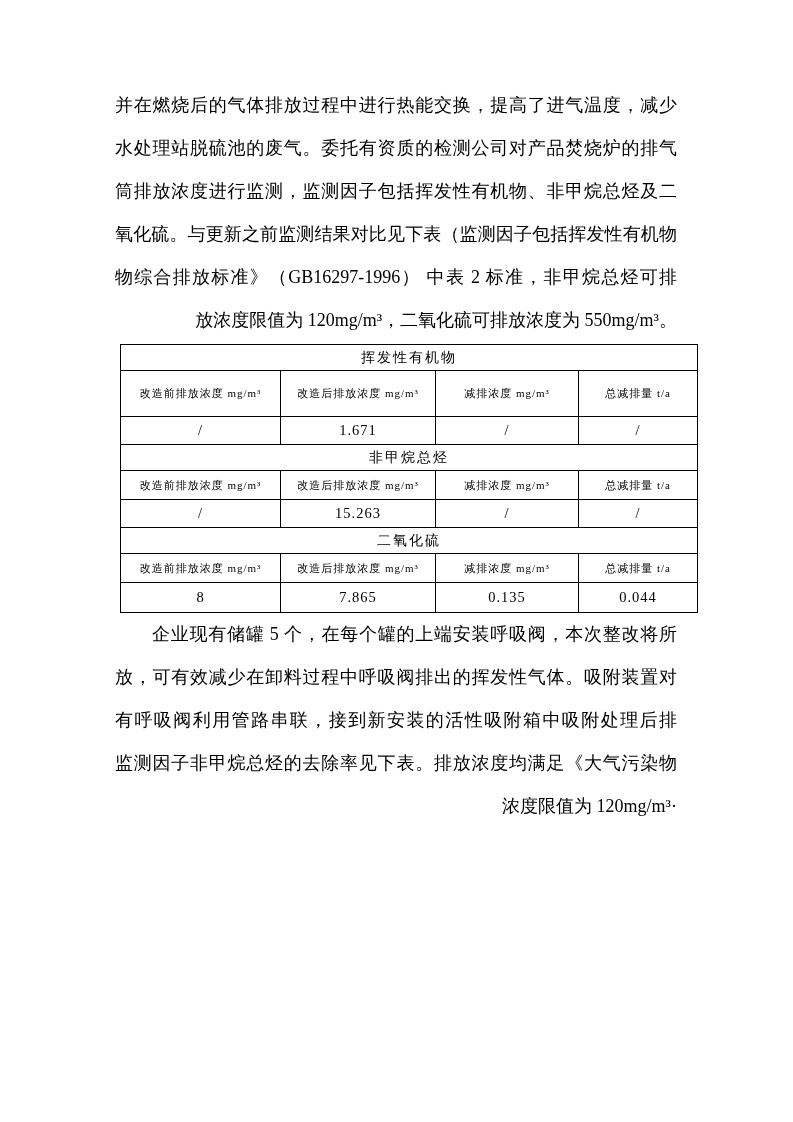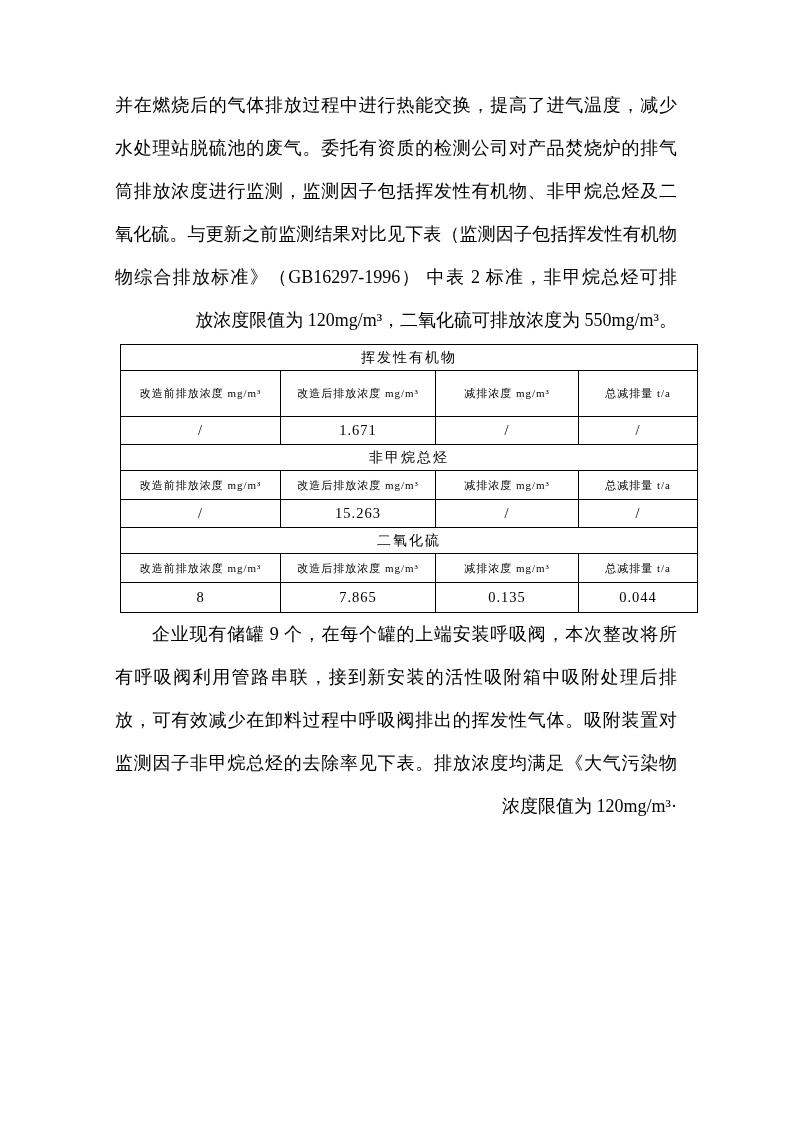--- a/index.html
+++ b/index.html
@@ -129,21 +129,21 @@
           <td>8</td>
           <td>7.865</td>
           <td>0.135</td>
           <td>0.044</td>
         </tr>
       </tbody>
     </table>
 
 
     <div class="para">
-      <div class="line indent">企业现有储罐 9 个，在每个罐的上端安装呼吸阀，本次整改将所</div>
+      <div class="line indent">企业现有储罐 5 个，在每个罐的上端安装呼吸阀，本次整改将所</div>
+      <div class="line">放，可有效减少在卸料过程中呼吸阀排出的挥发性气体。吸附装置对</div>
       <div class="line">有呼吸阀利用管路串联，接到新安装的活性吸附箱中吸附处理后排</div>
-      <div class="line">放，可有效减少在卸料过程中呼吸阀排出的挥发性气体。吸附装置对</div>
       <div class="line">监测因子非甲烷总烃的去除率见下表。排放浓度均满足《大气污染物</div>
       <div class="line no-just">浓度限值为 120mg/m³·</div>
     </div>
 
   </div>
 </div>
 
 </body></html>

